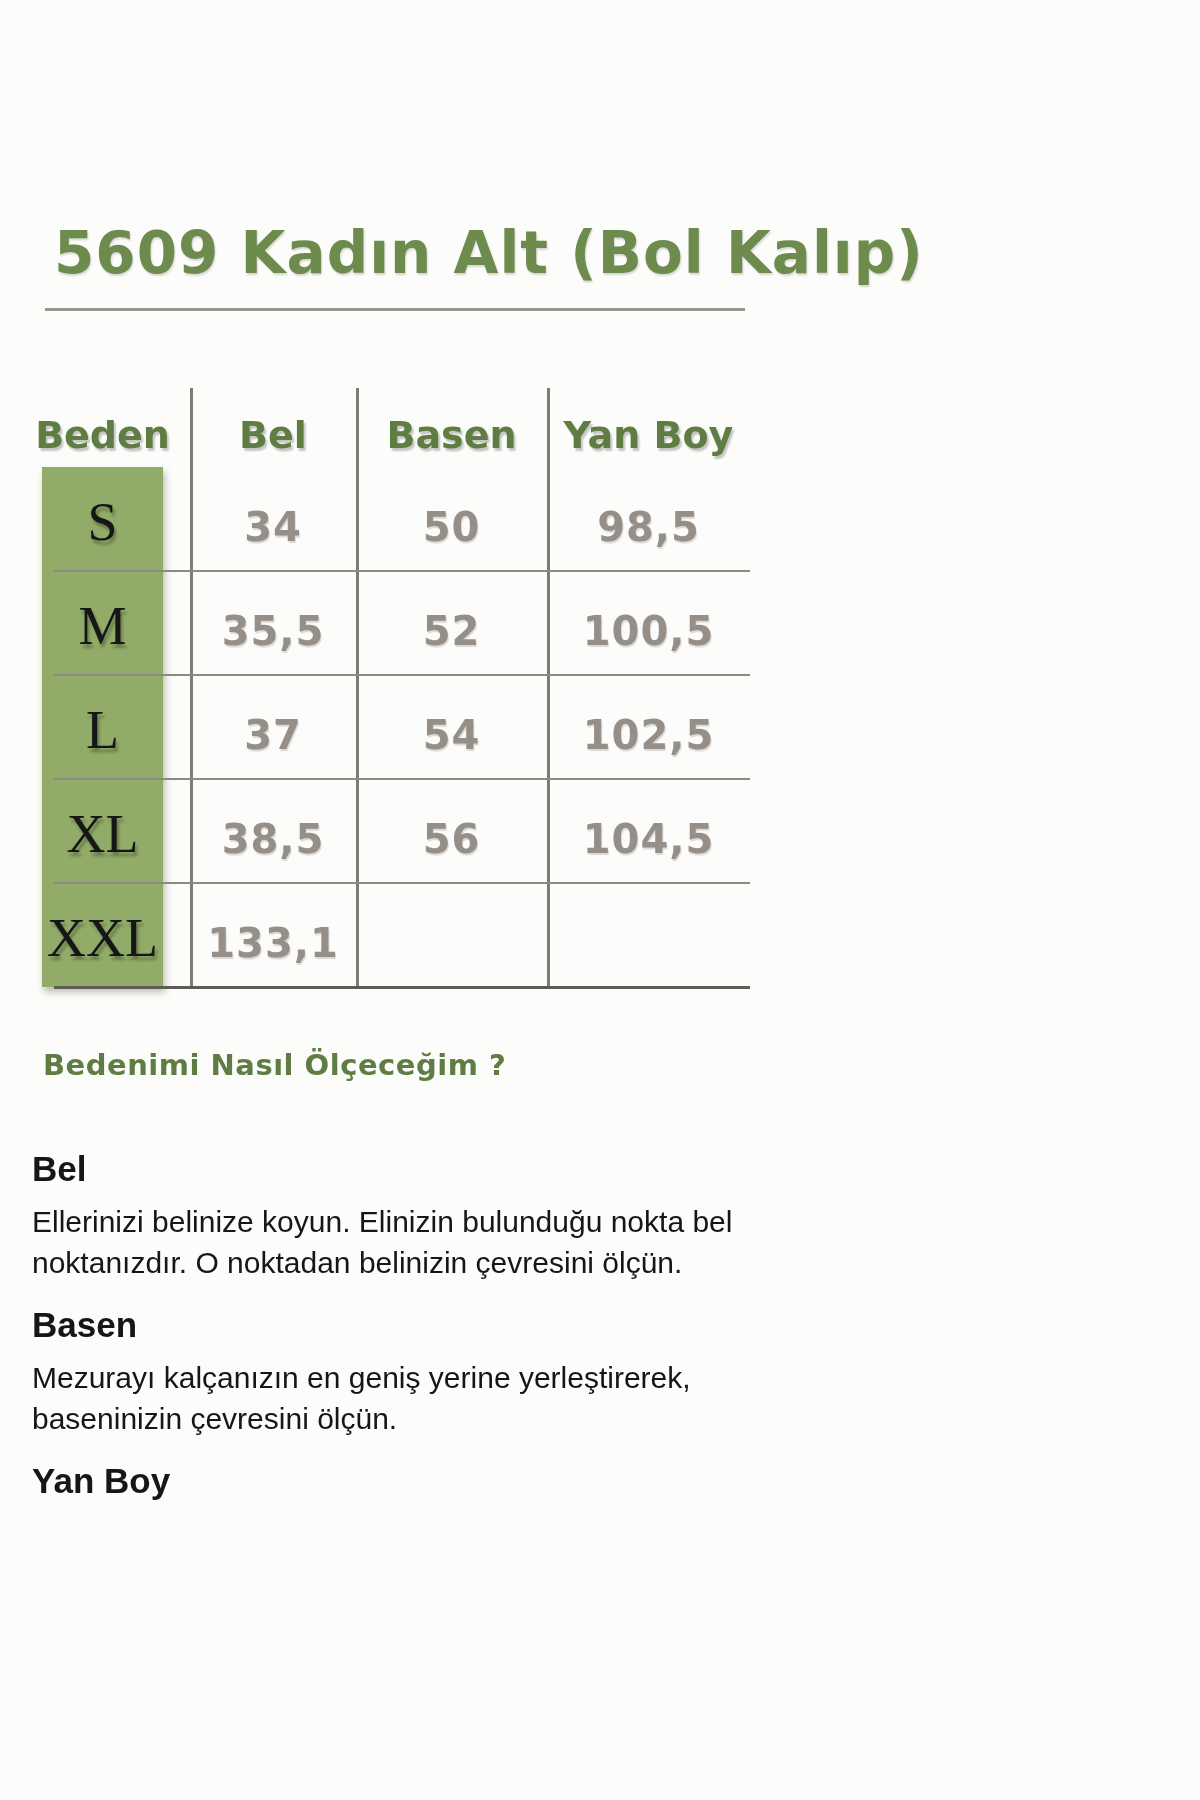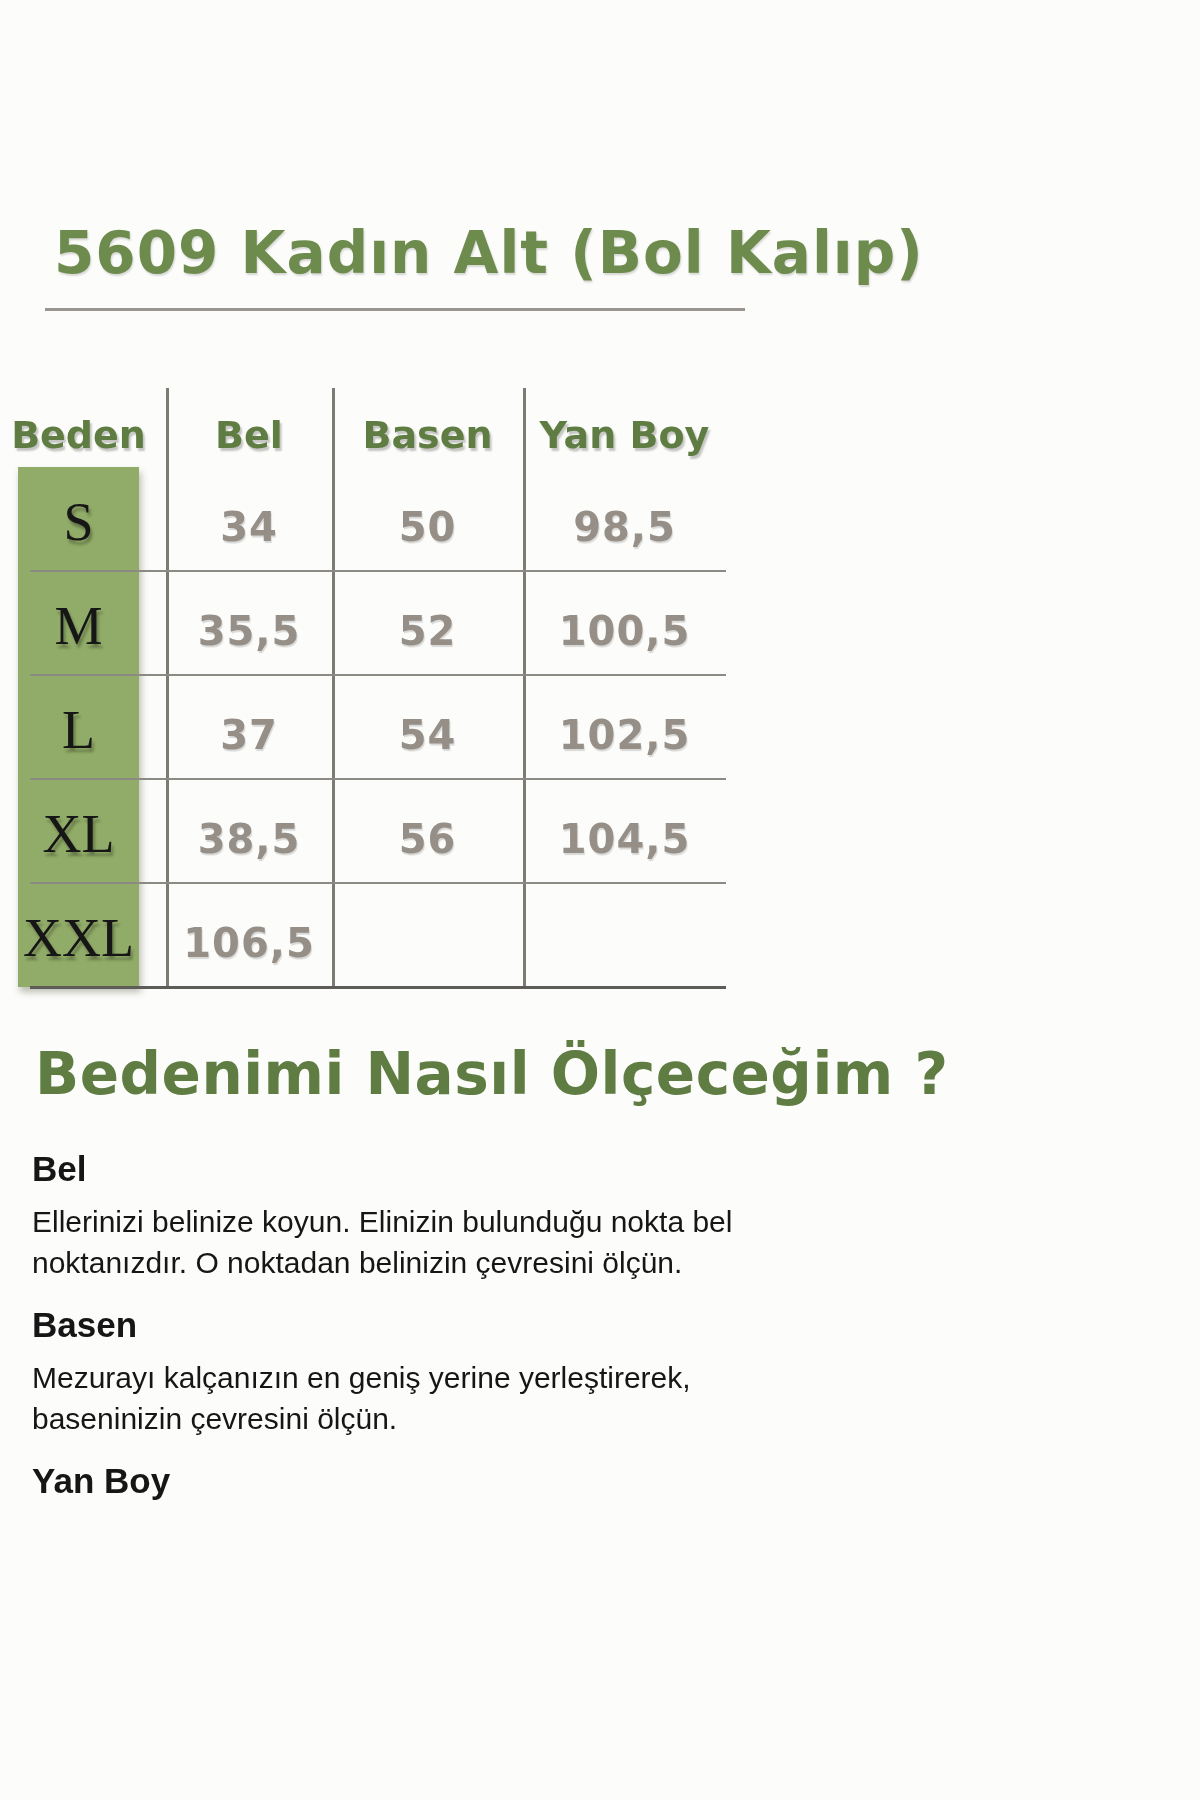--- a/index.html
+++ b/index.html
@@ -26,21 +26,21 @@
     position:absolute;left:54px;top:222px;margin:0;
     font-size:58px;font-weight:600;letter-spacing:1px;line-height:1.1;
     color:var(--title-green);white-space:nowrap;
     text-shadow:1px 2px 2px rgba(0,0,0,0.15);
   }
   .title-underline{
     position:absolute;left:45px;top:308px;width:700px;height:3px;
     background:var(--underline-gray);
   }
   
-  .table{position:absolute;left:18px;top:388px;width:708px;height:602px;}
+  .table{position:absolute;left:42px;top:388px;width:708px;height:602px;}
   .divider{position:absolute;top:0;width:3px;height:599px;background:var(--divider-gray);}
   .d1{left:148px}.d2{left:314px}.d3{left:505px}
   .green-col{
     position:absolute;left:0;top:79px;width:121px;height:520px;
     background:var(--cell-green);
     box-shadow:2px 5px 7px rgba(60,70,40,0.35);
   }
   .hrow,.row{
     position:absolute;left:0;width:708px;
     display:grid;grid-template-columns:148px 166px 191px 203px;
@@ -63,22 +63,22 @@
   .cell.val{
     font-size:40px;font-weight:bold;color:var(--value-gray);padding-top:16px;
     letter-spacing:1px;
     text-shadow:1px 2px 1px rgba(0,0,0,0.14);
   }
   .sep{position:absolute;left:12px;width:696px;height:2px;background:var(--rule-gray);}
   .s1{top:182px}.s2{top:286px}.s3{top:390px}.s4{top:494px}
   .s5{top:598px;height:3px;background:var(--bottom-line);}
   
   .guide-heading{
-    position:absolute;left:35px;top:1040px;margin:0;
-    font-size:58px;font-weight:bold;letter-spacing:0.5px;
+    position:absolute;left:35px;top:1040px;margin:8px;
+    font-size:29px;font-weight:bold;letter-spacing:0.5px;
     color:var(--header-green);white-space:nowrap;
   }
   .guide{
     position:absolute;left:32px;top:1148px;width:760px;
     font-family:"Liberation Sans",sans-serif;color:var(--text-black);
   }
   .guide h3{
     margin:0;font-size:35px;font-weight:bold;line-height:42px;
     font-family:"Liberation Sans",sans-serif;
   }
@@ -125,21 +125,21 @@
       <div class="cell c4 val">102,5</div>
     </div>
     <div class="row r3">
       <div class="cell c1 size">XL</div>
       <div class="cell c2 val">38,5</div>
       <div class="cell c3 val">56</div>
       <div class="cell c4 val">104,5</div>
     </div>
     <div class="row r4">
       <div class="cell c1 size">XXL</div>
-      <div class="cell c4 val">106,5</div>
+      <div class="cell c4 val">133,1</div>
     </div>
 
     <div class="sep s1"></div>
     <div class="sep s2"></div>
     <div class="sep s3"></div>
     <div class="sep s4"></div>
     <div class="sep s5"></div>
   </div>
 
   <h2 class="guide-heading">Bedenimi Nasıl Ölçeceğim ?</h2>

